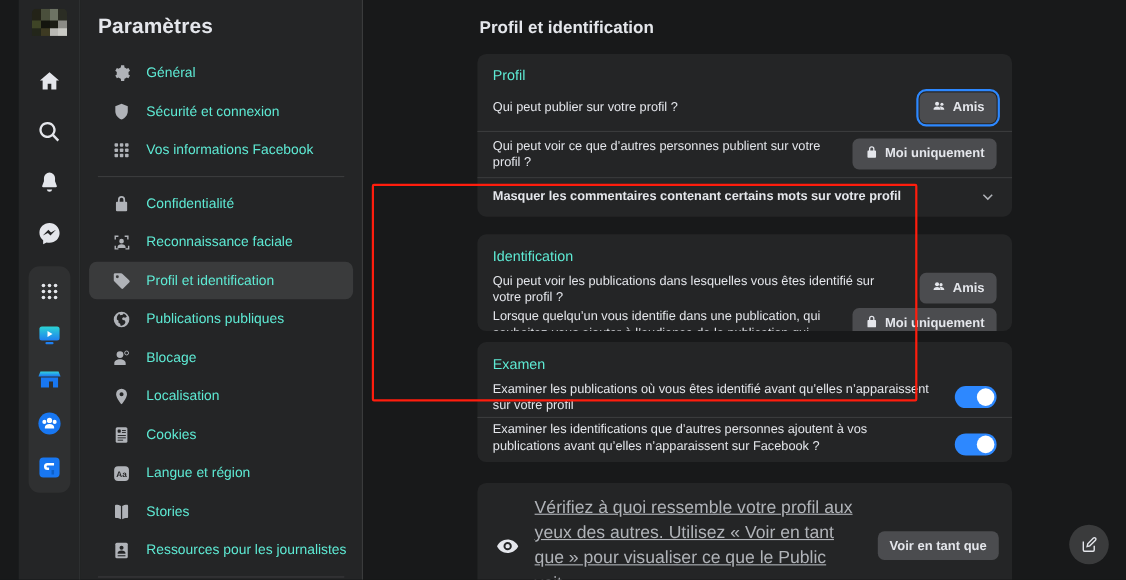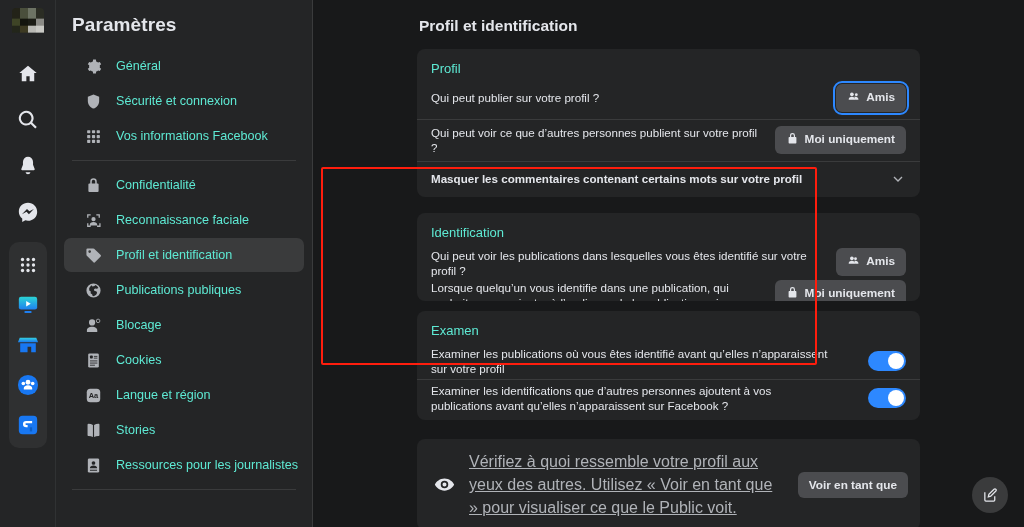--- a/index.html
+++ b/index.html
@@ -4,21 +4,21 @@
 <title>Facebook Paramètres — Profil et identification</title>
 <style>
   * { box-sizing: border-box; margin: 0; padding: 0; }
   html, body {
     width: 1024px; height: 527px;
     overflow: hidden;
     background: #18191a;
     font-family: "Liberation Sans", sans-serif;
     color: #e4e6eb;
   }
-  .app { position: relative; width: 1024px; height: 527px; display: flex; }
+  .app { position: relative; width: 1024px; height: 527px; display: flex; padding-left: 17px; }
 
   
   .rail {
     width: 56px; height: 527px;
     background: #242526;
     border-right: 1px solid #303233;
     display: flex; flex-direction: column; align-items: center;
     padding-top: 8px;
     flex: 0 0 56px;
   }
@@ -322,20 +322,28 @@
       <span class="ni-label">Publications publiques</span>
     </div>
     <div class="nav-item">
       <span class="ni-icon">
         <svg viewBox="0 0 24 24">
             <path d="M10 12a4.4 4.4 0 1 0 0-8.8 4.4 4.4 0 0 0 0 8.8zm0 1.6c-4 0-7.3 2.2-7.3 4.9V21h14.6v-2.5c0-2.7-3.3-4.9-7.3-4.9z"></path>
             <circle cx="18.5" cy="5.5" r="2.5" fill="none" stroke="#b0b3b8" stroke-width="1.2"></circle>
           </svg>
       </span>
       <span class="ni-label">Blocage</span>
+    </div>
+    <div class="nav-item">
+      <span class="ni-icon">
+        <svg viewBox="0 0 24 24">
+            <path d="M12 2a7 7 0 0 0-7 7c0 5.3 7 13 7 13s7-7.7 7-13a7 7 0 0 0-7-7zm0 9.6A2.6 2.6 0 1 1 12 6.4a2.6 2.6 0 0 1 0 5.2z"></path>
+          </svg>
+      </span>
+      <span class="ni-label">Localisation</span>
     </div>
     <div class="nav-item">
       <span class="ni-icon">
         <svg viewBox="0 0 24 24">
             <rect x="4.5" y="2" width="15" height="20" rx="2"></rect>
             <g fill="#242526">
               <rect x="7" y="5" width="4" height="4" rx="1"></rect>
               <rect x="12.5" y="5.5" width="5" height="1.2"></rect>
               <rect x="12.5" y="8" width="5" height="1.2"></rect>
               <rect x="7" y="12" width="10.5" height="1.2"></rect>
@@ -459,21 +467,21 @@
       <div class="card examen-card" style="margin-top:10px;">
         <div class="card-title">Examen</div>
 
         <div class="row" style="align-items:center;padding-bottom:3px;">
           <span class="row-label" style="max-width:400px;">Examiner les publications où vous êtes identifié avant qu’elles n’apparaissent sur votre profil</span>
           <span class="toggle">
               <span class="knob"></span>
             </span>
         </div>
 
-        <div class="row" style="align-items:center;padding-top:3px;">
+        <div class="row" style="align-items:flex-end;padding-top:3px;">
           <span class="row-label" style="max-width:400px;">Examiner les identifications que d’autres personnes ajoutent à vos publications avant qu’elles n’apparaissent sur Facebook ?</span>
           <span class="toggle">
               <span class="knob"></span>
             </span>
         </div>
       </div>
 
       <div class="viewas">
         <span class="eye">
           <svg viewBox="0 0 24 24">

